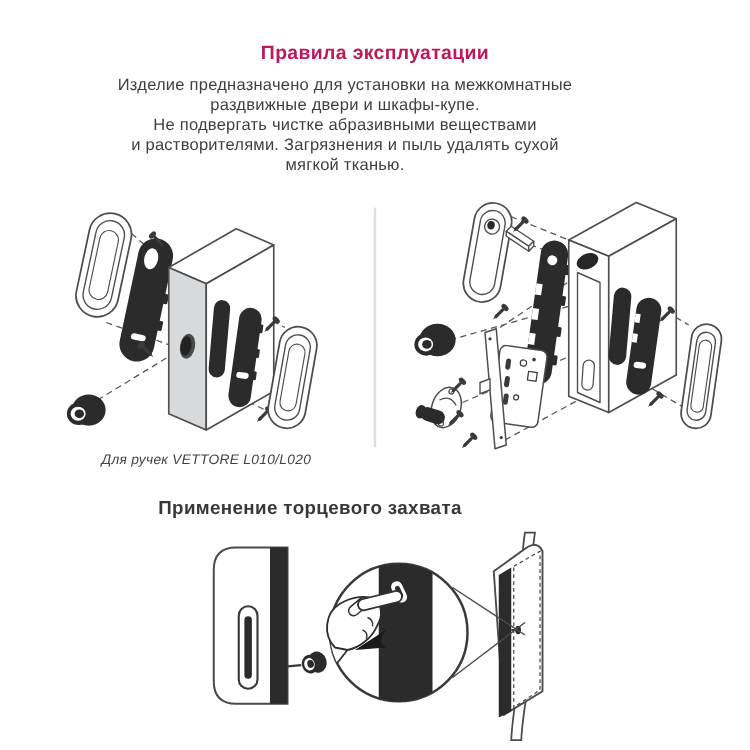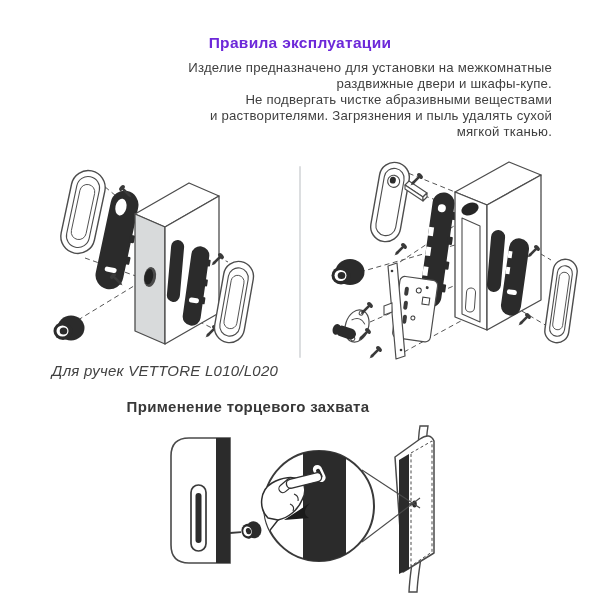--- a/index.html
+++ b/index.html
@@ -2,32 +2,32 @@
 <html><head>
 <meta charset="utf-8">
 <style>
   html,body{margin:0;padding:0;background:#ffffff;}
   .page{
     position:relative;width:600px;height:600px;background:#ffffff;overflow:hidden;
     font-family:"Liberation Sans", sans-serif;color:#3d3d3d;
   }
   .title{
     position:absolute;top:34px;left:0;width:600px;text-align:center;
-    font-size:15.5px;font-weight:bold;letter-spacing:.3px;color:#6d28d9;
+    font-size:15.5px;font-weight:bold;letter-spacing:.3px;color:#be185d;
   }
   .intro{
-    position:absolute;top:60px;left:0;width:552px;text-align:right;
+    position:absolute;top:60px;left:0;width:552px;text-align:center;
     font-size:13.2px;line-height:15.9px;letter-spacing:.2px;white-space:pre-line;color:#3f3f3f;
   }
   .diagrams{position:absolute;top:150px;left:0;width:600px;height:214px;}
   .diagram-left{position:absolute;left:30px;top:0;}
   .diagram-right{position:absolute;left:300px;top:0;}
   .divider{position:absolute;left:299px;top:16px;width:2px;height:192px;background:#dcdee0;border-radius:1px;}
   .captions{position:absolute;top:362px;left:0;width:600px;height:18px;}
-  .caption{position:absolute;font-style:italic;font-size:15px;letter-spacing:.25px;color:#424242;text-align:center;}
+  .caption{position:absolute;font-style:italic;font-size:11px;letter-spacing:.25px;color:#424242;text-align:center;}
   .caption.left{left:25px;width:280px;}
   .caption.right{left:315px;width:250px;}
   .section-title{
     position:absolute;top:398px;left:0;width:496px;text-align:center;
     font-size:15px;font-weight:bold;letter-spacing:.3px;color:#383838;
   }
   .bottom-illu{position:absolute;top:420px;left:148px;}
   svg{display:block;}
 </style>
 </head>

